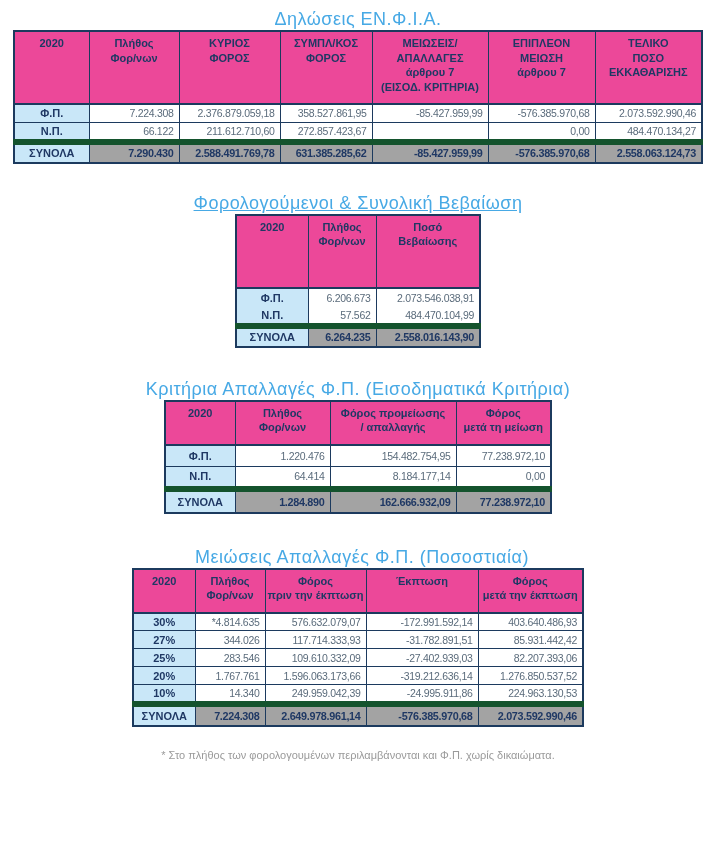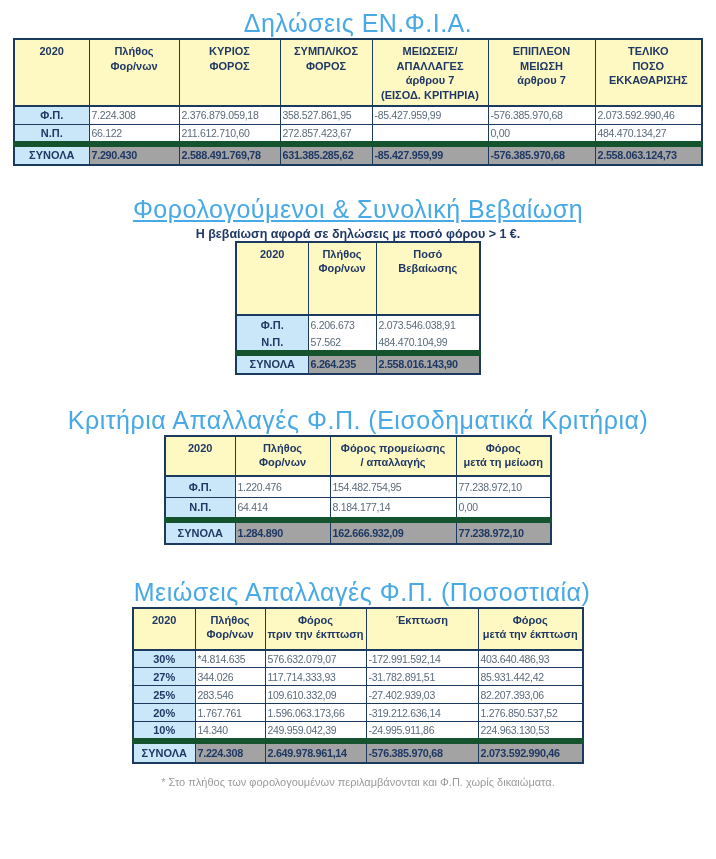--- a/index.html
+++ b/index.html
@@ -3,47 +3,47 @@
 <meta charset="utf-8">
 <style>
   * { margin: 0; padding: 0; box-sizing: border-box; }
   html, body { background: #ffffff; }
   .page {
     width: 716px; height: 859px; background: #ffffff; overflow: hidden;
     font-family: "Liberation Sans", sans-serif;
   }
   .sec-title {
     text-align: center; color: #47A9E5; font-weight: 400;
-    font-size: 25px; letter-spacing: 0.5px;
+    font-size: 18px; letter-spacing: 0.5px;
   }
   .t1-title { padding-top: 9px; }
   .t2-title { margin-top: 29px; text-decoration: underline; }
   .t3-title { margin-top: 31px; }
   .t4-title { margin-top: 33px; padding-left: 8px; }
   .subtitle {
     text-align: center; color: #1F3864; font-weight: 600;
     font-size: 12.5px; margin-top: 3px;
   }
   table.t {
     border-collapse: collapse; table-layout: fixed; margin: 0 auto;
     border: 2px solid #1C3A5E;
   }
   table.t th, table.t td { border: 1px solid #1C3A5E; }
   table.t thead th {
-    background: #fef9c3; color: #1F3864; font-weight: bold;
+    background: #ec4899; color: #1F3864; font-weight: bold;
     font-size: 11px; line-height: 1.32; text-align: center;
-    vertical-align: top; padding: 4px 2px 3px; white-space: pre-line;
+    vertical-align: top; padding: 4px 2px 9px; white-space: pre-line;
     border-bottom-width: 2px;
   }
   table.t tbody th {
     background: #C9E7F8; color: #1F3864; font-weight: bold;
     font-size: 11px; text-align: center; padding: 1px 5px;
   }
   table.t td {
-    font-size: 10.5px; color: #5A6B7B; text-align: left;
+    font-size: 10.5px; color: #5A6B7B; text-align: right;
     padding: 2px 5px 2px 2px; letter-spacing: -0.3px; white-space: nowrap;
     background: #ffffff;
   }
   table.t tr.total th, table.t tr.total td { border-top: 6px solid #14532d; }
   table.t tr.total td {
     background: #a3a3a3; color: #1F3864; font-weight: bold; font-size: 10.8px;
   }
   .tbl1 { margin-top: 6px; }
   .tbl1 td { height: 18px; }
   .tbl1 tr.total td, .tbl1 tr.total th { height: 21px; }
@@ -54,21 +54,21 @@
   .tbl2 tr.total td, .tbl2 tr.total th { height: 21px; }
   .tbl3 { margin-top: 10px; }
   .tbl3 thead th { height: 40px; padding-top: 5px; }
   .tbl3 td, .tbl3 tbody th { height: 22px; }
   .tbl3 tr.total td, .tbl3 tr.total th { height: 24px; }
   .tbl4 { margin-top: 8px; }
   .tbl4 thead th { height: 42px; padding-top: 5px; }
   .tbl4 td, .tbl4 tbody th { height: 18px; }
   .tbl4 tr.total td, .tbl4 tr.total th { height: 22px; }
   .footnote {
-    text-align: center; color: #9A9A9A; font-size: 11px; margin-top: 12px;
+    text-align: center; color: #9A9A9A; font-size: 11px; margin-top: 22px;
   }
 </style>
 </head>
 <body>
 
 <div class="page">
 
   <div class="sec-title t1-title">Δηλώσεις ΕΝ.Φ.Ι.Α.</div>
   <table class="t tbl1">
     <colgroup>
@@ -126,21 +126,20 @@
         <td>2.588.491.769,78</td>
         <td>631.385.285,62</td>
         <td>-85.427.959,99</td>
         <td>-576.385.970,68</td>
         <td>2.558.063.124,73</td>
       </tr>
     </tbody>
   </table>
 
   <div class="sec-title t2-title">Φορολογούμενοι &amp; Συνολική Βεβαίωση</div>
-  <div class="subtitle">Η βεβαίωση αφορά σε δηλώσεις με ποσό φόρου &gt; 1 €.</div>
   <table class="t tbl2">
     <colgroup>
       <col style="width:72px">
         <col style="width:68px">
         <col style="width:104px">
     </colgroup>
     <thead>
       <tr>
         <th>2020</th>
         <th>Πλήθος

